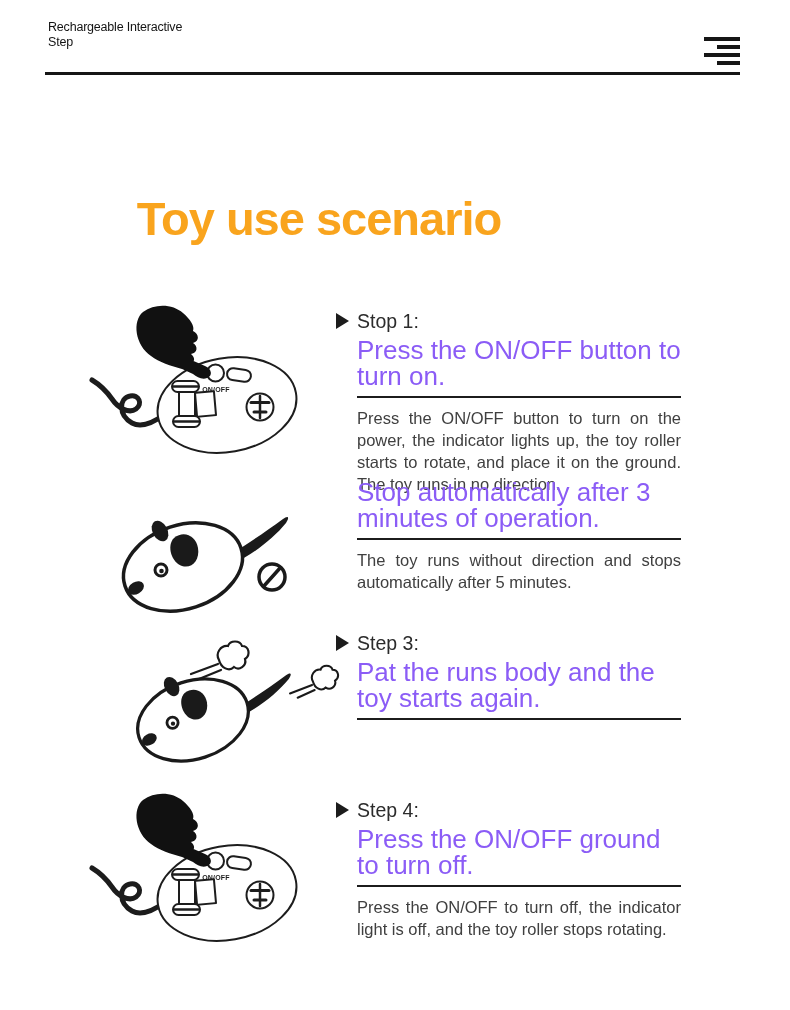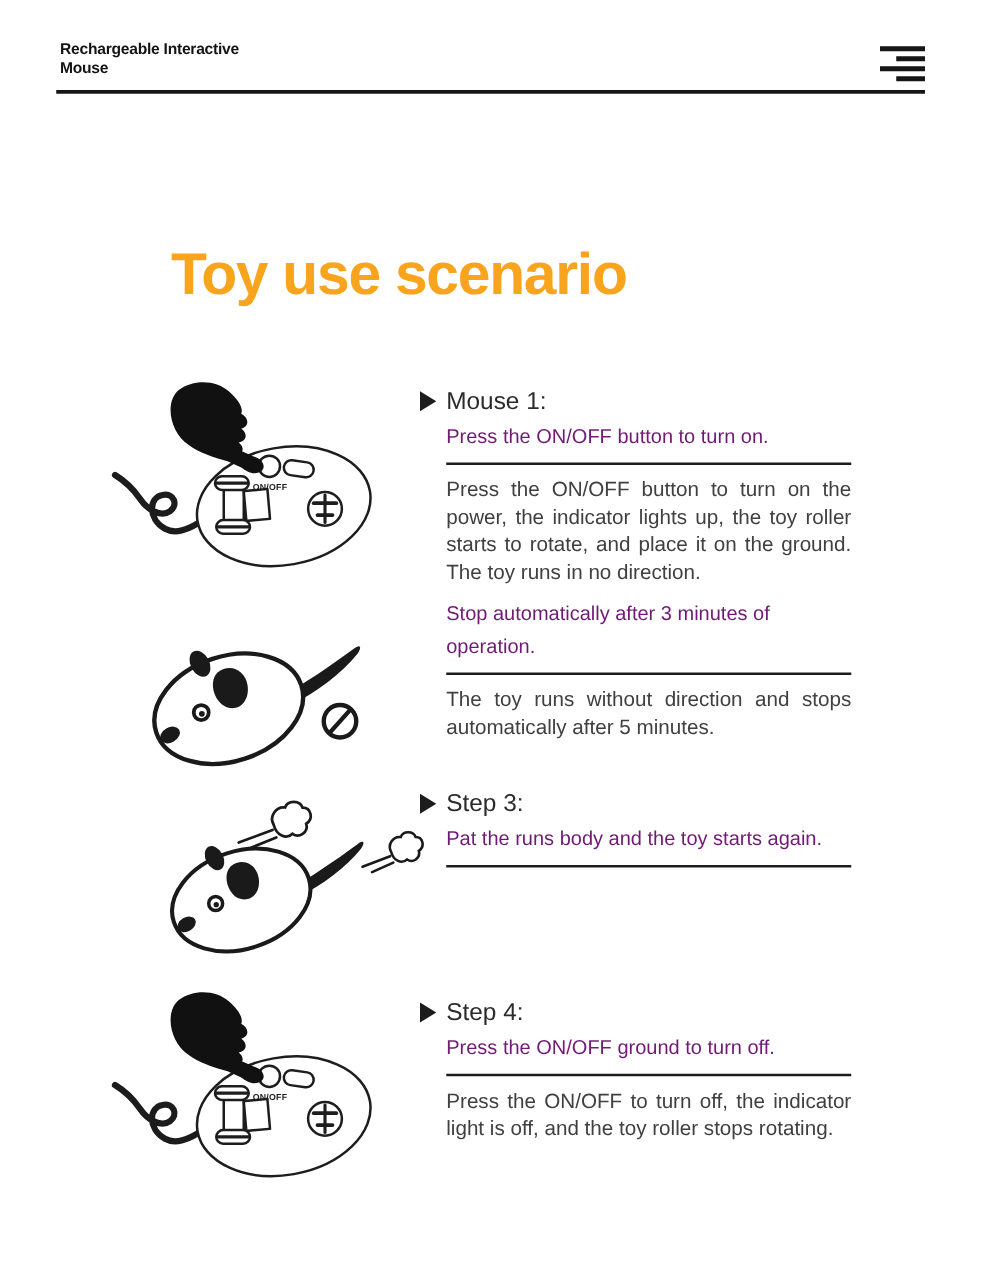--- a/index.html
+++ b/index.html
@@ -5,21 +5,21 @@
   html,body{margin:0;padding:0;}
   body{
     width:790px;height:1010px;background:#ffffff;position:relative;overflow:hidden;
     font-family:"Liberation Sans", sans-serif;
     -webkit-font-smoothing:antialiased;
   }
   .abs{position:absolute;}
 
   
   .header-title{
-    left:48px;top:32px;font-size:12.5px;font-weight:700;color:#141414;
+    left:48px;top:20px;font-size:12.5px;font-weight:400;color:#141414;
     line-height:15px;letter-spacing:-0.2px;white-space:pre-line;
   }
   .menu-icon{right:50px;top:37px;width:36px;}
   .menu-icon .bar{height:3.5px;background:#161616;margin:0 0 4.5px auto;}
   .menu-icon .bar.long{width:36px;}
   .menu-icon .bar.short{width:23px;}
   .rule{left:45px;top:72px;width:695px;height:2.5px;background:#161616;}
 
   
   .page-title{
@@ -31,36 +31,36 @@
   .step{left:336px;width:345px;}
   .step-head{display:flex;align-items:center;gap:8px;height:26px;}
   .tri{
     width:0;height:0;flex:0 0 auto;
     border-left:13px solid #1c1c1c;
     border-top:8px solid transparent;
     border-bottom:8px solid transparent;
   }
   .step-label{font-size:19.5px;color:#2b2b2b;}
   .step-subtitle{
-    margin-left:21px;margin-top:3px;font-size:16px;line-height:26px;color:#701a75;
+    margin-left:21px;margin-top:3px;font-size:26px;line-height:26px;color:#8b5cf6;
     border-bottom:2px solid #1c1c1c;padding-bottom:7px;
   }
   .step-body{
     margin:9px 0 0 21px;font-size:16.5px;line-height:22px;color:#404040;
     text-align:justify;
   }
 
   figure.illus{margin:0;padding:0;}
   figure.illus svg{display:block;}
   .svg-label{font-family:"Liberation Sans",sans-serif;font-size:7px;font-weight:700;fill:#1c1c1c;letter-spacing:0.2px;}
 </style>
 </head>
 <body>
 
-<div class="abs header-title"><span>Rechargeable Interactive</span><br><span>Mouse</span></div>
+<div class="abs header-title"><span>Rechargeable Interactive</span><br><span>Step</span></div>
 
 <div class="abs menu-icon">
   <div class="bar long"></div>
   <div class="bar short"></div>
   <div class="bar long"></div>
   <div class="bar short"></div>
 </div>
 
 <div class="abs rule"></div>
 
@@ -148,21 +148,21 @@
 
 <figure class="abs illus" style="left:85px;top:788px;">
   <svg width="215" height="160" viewBox="0 0 215 160">
     <use href="#toy-art"></use>
   </svg>
 </figure>
 
 <section class="abs step" style="top:308px;">
   <div class="step-head">
     <span class="tri"></span>
-    <span class="step-label">Mouse 1:</span>
+    <span class="step-label">Stop 1:</span>
   </div>
   <div class="step-subtitle">Press the ON/OFF button to turn on.</div>
   <p class="step-body">Press the ON/OFF button to turn on the power, the indicator lights up, the toy roller starts to rotate, and place it on the ground. The toy runs in no direction.</p>
 </section>
 
 <section class="abs step" style="top:476px;">
   <div class="step-subtitle">Stop automatically after 3 minutes of operation.</div>
   <p class="step-body">The toy runs without direction and stops automatically after 5 minutes.</p>
 </section>
 

